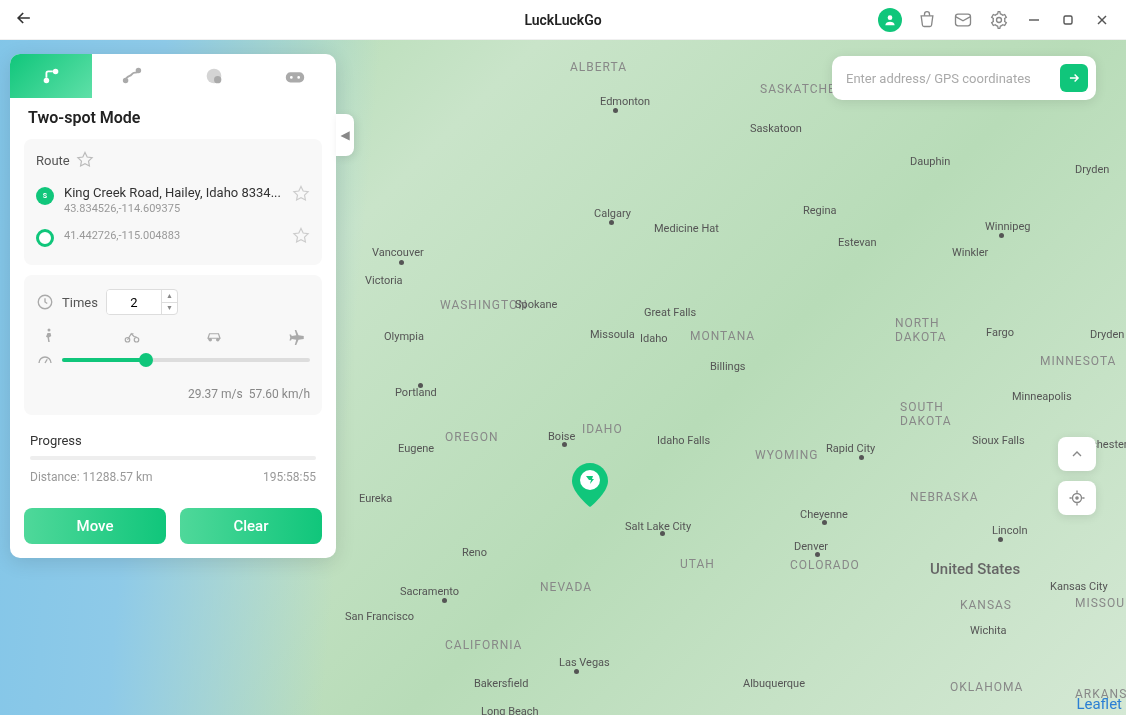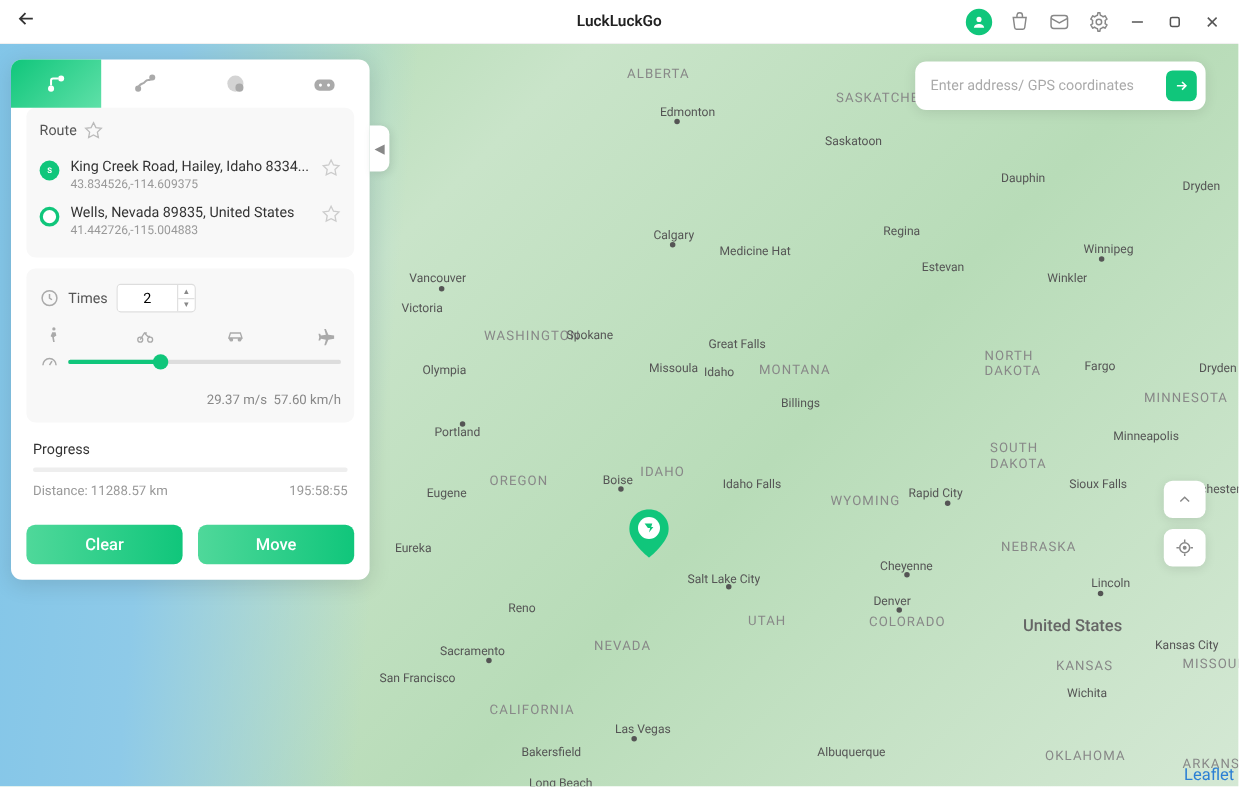--- a/index.html
+++ b/index.html
@@ -187,21 +187,21 @@
   <div class="map-label" style="left:365px; top:234px;">Victoria</div>
   <div class="map-label" style="left:384px; top:290px;">Olympia</div>
   <div class="map-label" style="left:515px; top:258px;">Spokane</div>
   <div class="map-label" style="left:644px; top:266px;">Great Falls</div>
   <div class="map-label" style="left:590px; top:288px;">Missoula</div>
   <div class="map-label" style="left:640px; top:292px;">Idaho</div>
   <div class="map-label" style="left:710px; top:320px;">Billings</div>
   <div class="map-label" style="left:395px; top:330px;margin-top:16px;">Portland</div>
   <div class="map-label" style="left:986px; top:286px;">Fargo</div>
   <div class="map-label" style="left:1090px; top:288px;">Dryden</div>
-  <div class="map-label" style="left:388px; top:402px;">Eugene</div>
+  <div class="map-label" style="left:398px; top:402px;">Eugene</div>
   <div class="map-label" style="left:548px; top:390px;">Boise</div>
   <div class="map-label" style="left:630px; top:394px;margin-left:27px;">Idaho Falls</div>
   <div class="map-label" style="left:826px; top:402px;">Rapid City</div>
   <div class="map-label" style="left:972px; top:394px;">Sioux Falls</div>
   <div class="map-label" style="left:1012px; top:350px;text-align:center;">Minneapolis</div>
   <div class="map-label" style="left:1078px; top:398px;">Rochester</div>
   <div class="map-label" style="left:359px; top:452px;">Eureka</div>
   <div class="map-label" style="left:625px; top:480px;">Salt Lake City</div>
   <div class="map-label" style="left:800px; top:468px;">Cheyenne</div>
   <div class="map-label" style="left:980px; top:484px;padding-left:12px;">Lincoln</div>
@@ -265,20 +265,21 @@
     </div>
     <div class="panel-tab">
       <svg viewBox="0 0 24 24" fill="currentColor">
           <path d="M7 8a5 5 0 00-5 5v1a5 5 0 005 5h10a5 5 0 005-5v-1a5 5 0 00-5-5H7zm1 4a1.5 1.5 0 110 3 1.5 1.5 0 010-3zm8 0a1.5 1.5 0 110 3 1.5 1.5 0 010-3z"></path>
         </svg>
     </div>
   </div>
 
   <div class="collapse-tab">◀</div>
 
+  <div class="panel-title">Two-spot Mode</div>
 
   <div class="route-box">
     <div class="route-header">
       <span>Route</span>
       <svg class="star-icon" viewBox="0 0 24 24" fill="none" stroke="currentColor" stroke-width="1.6">
           <path d="M12 2l2.9 6 6.6.9-4.8 4.6 1.2 6.5L12 17l-5.9 3 1.2-6.5L2.5 8.9 9.1 8z"></path>
         </svg>
     </div>
     <div class="route-item">
       <div class="route-pin start">
@@ -290,21 +291,20 @@
         <div class="route-addr">King Creek Road, Hailey, Idaho 8334...</div>
         <div class="route-coord">43.834526,-114.609375</div>
       </div>
       <svg class="route-star" viewBox="0 0 24 24" fill="none" stroke="currentColor" stroke-width="1.6">
           <path d="M12 2l2.9 6 6.6.9-4.8 4.6 1.2 6.5L12 17l-5.9 3 1.2-6.5L2.5 8.9 9.1 8z"></path>
         </svg>
     </div>
     <div class="route-item">
       <div class="route-pin end"></div>
       <div class="route-text">
-        <div class="route-addr">Wells, Nevada 89835, United States</div>
         <div class="route-coord">41.442726,-115.004883</div>
       </div>
       <svg class="route-star" viewBox="0 0 24 24" fill="none" stroke="currentColor" stroke-width="1.6">
           <path d="M12 2l2.9 6 6.6.9-4.8 4.6 1.2 6.5L12 17l-5.9 3 1.2-6.5L2.5 8.9 9.1 8z"></path>
         </svg>
     </div>
   </div>
 
   <div class="times-box">
     <div class="times-row">
@@ -358,22 +358,22 @@
   <div class="progress-box">
     <div class="progress-title">Progress</div>
     <div class="progress-bar"></div>
     <div class="progress-row">
       <span>Distance: 11288.57 km</span>
       <span>195:58:55</span>
     </div>
   </div>
 
   <div class="button-row">
+    <button class="btn">Move</button>
     <button class="btn">Clear</button>
-    <button class="btn">Move</button>
   </div>
 </div>
 
 <div class="search-bar">
   <input class="search-input" placeholder="Enter address/ GPS coordinates" style="">
   <div class="search-go">
     <svg width="14" height="14" viewBox="0 0 24 24" fill="none" stroke="currentColor" stroke-width="2.5">
         <path d="M5 12h13M13 6l6 6-6 6"></path>
       </svg>
   </div>

